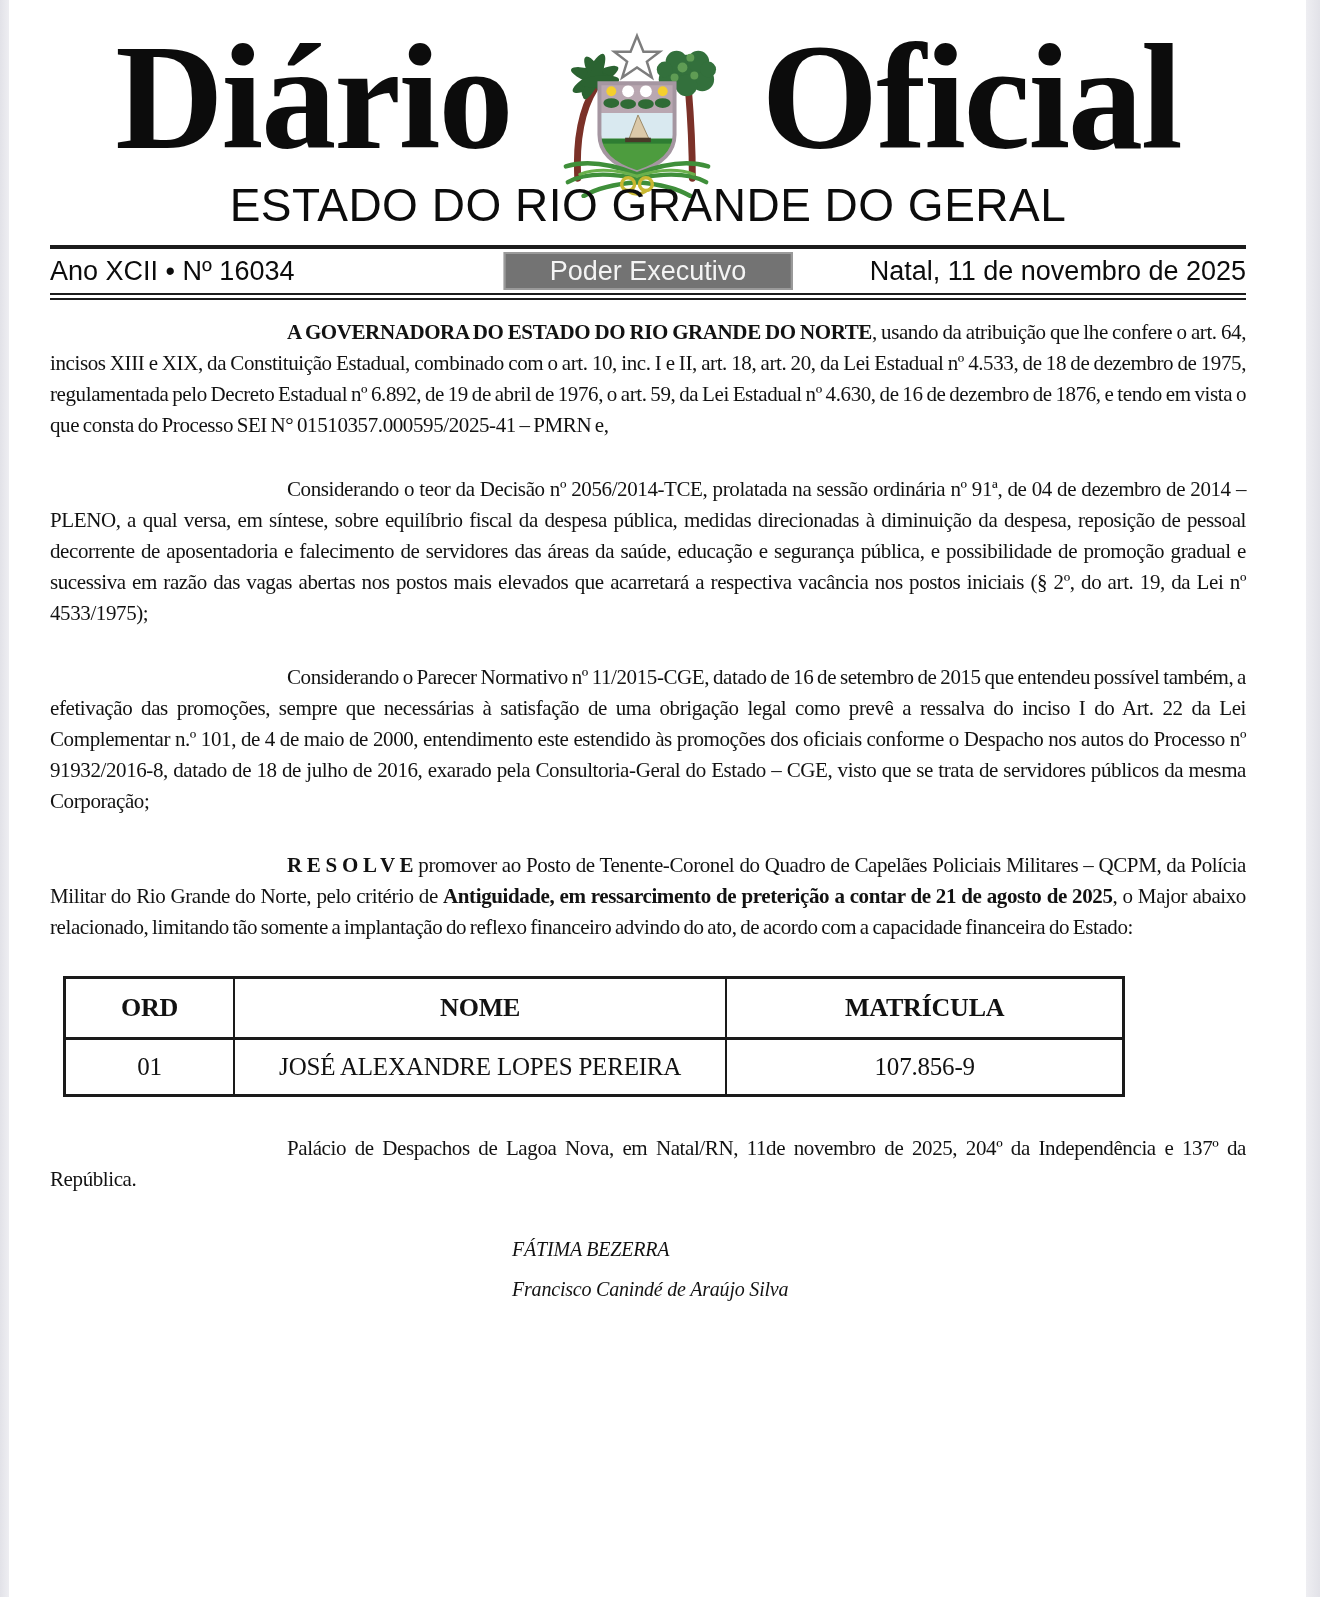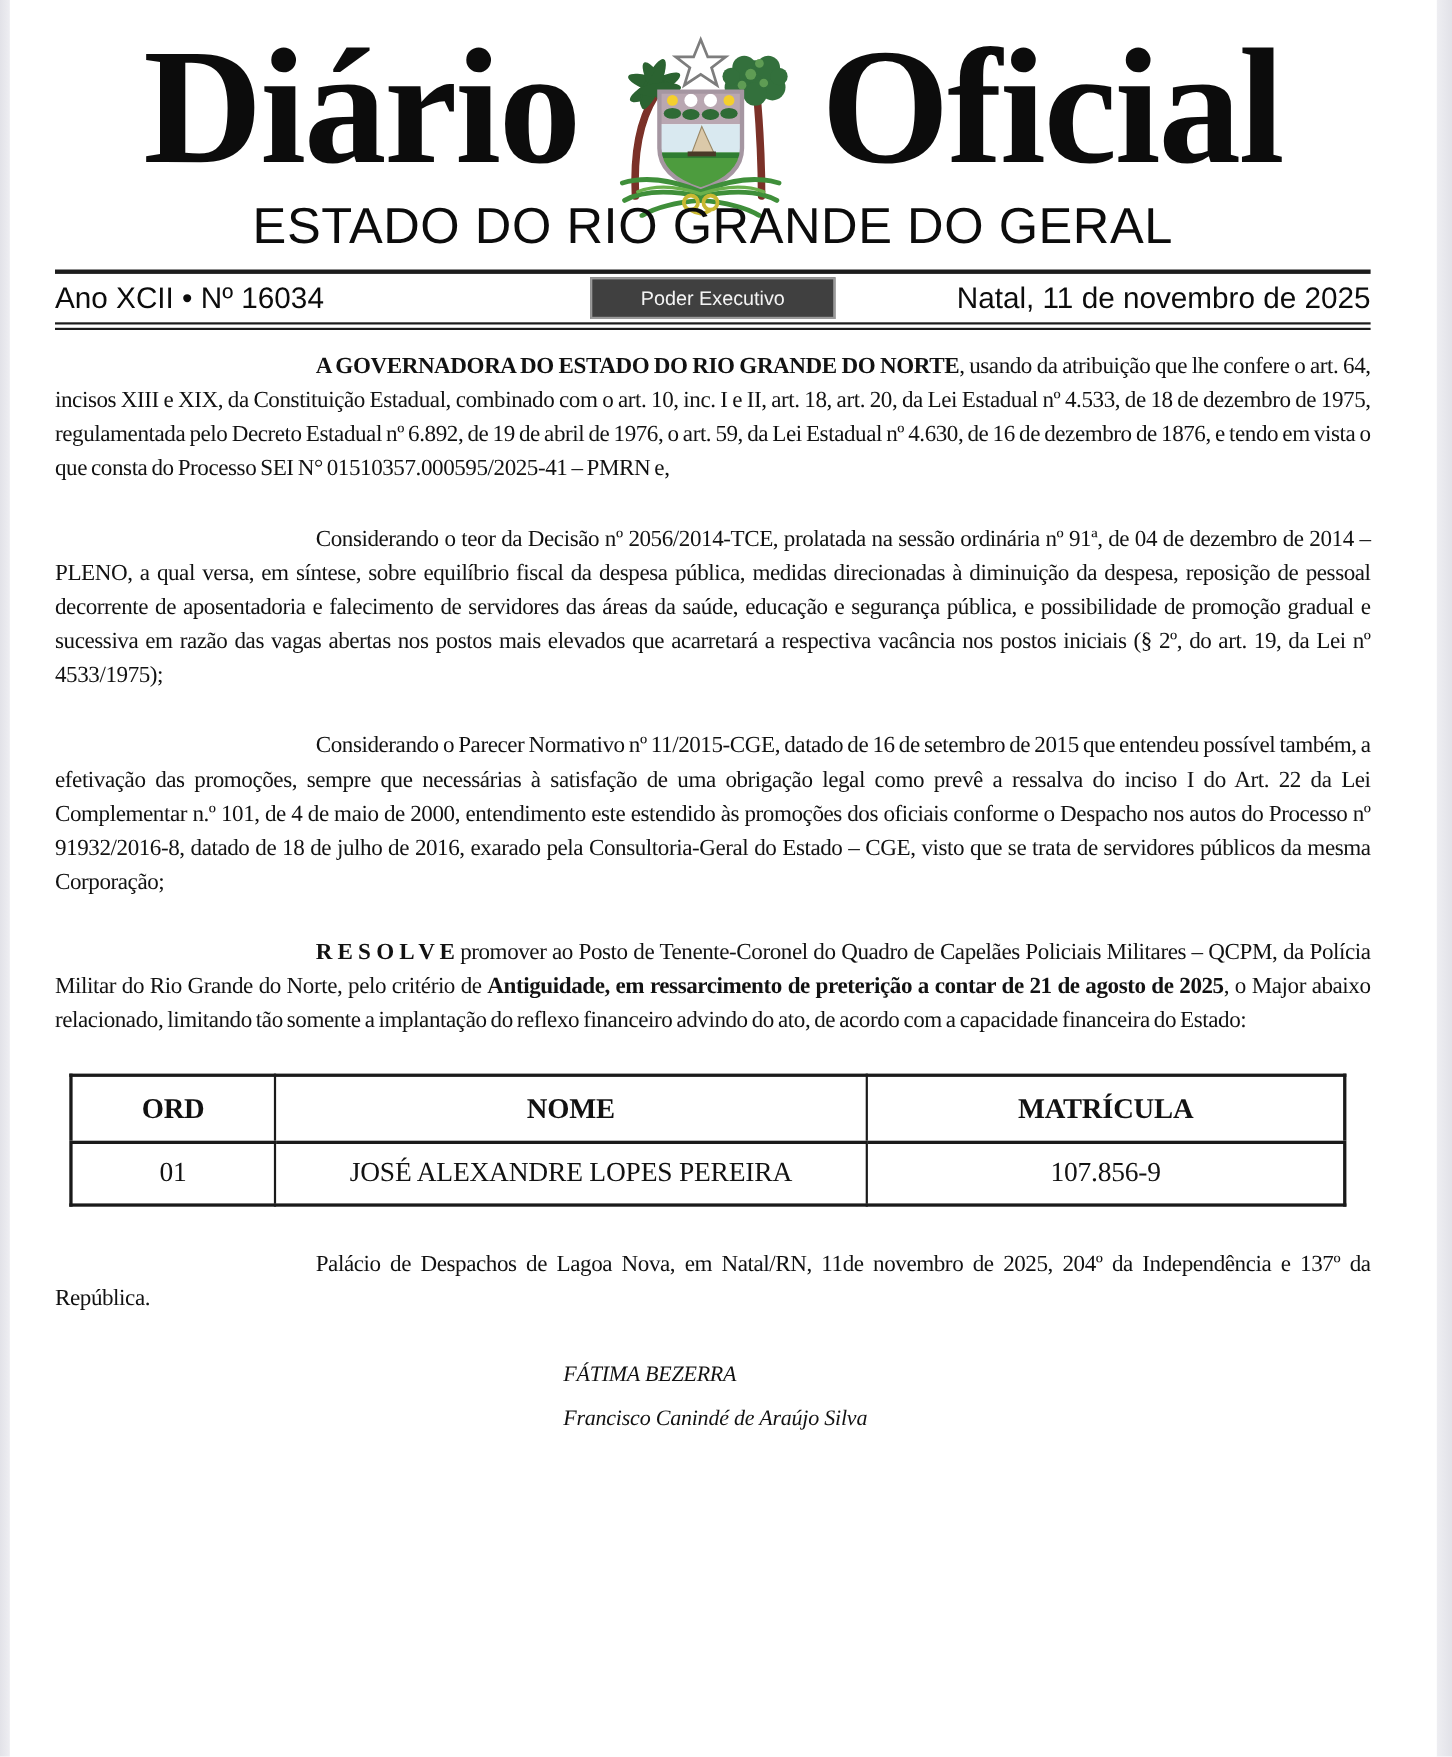--- a/index.html
+++ b/index.html
@@ -20,21 +20,21 @@
   }
   .page {
     position:absolute; left:9px; right:14px; top:0; bottom:0;
     background:#ffffff;
     padding:0 60px 0 41px;
     box-sizing:border-box;
   }
   
   .title-row {
     display:flex; justify-content:center; align-items:center;
-    margin-top:16px; height:162px; gap:9px;
+    margin-top:16px; height:162px; gap:24px;
   }
   .gtitle {
     font-family:"Liberation Serif", serif;
     font-weight:bold; font-size:150px; line-height:1; letter-spacing:-2px;
     color:#0c0c0c; white-space:nowrap;
   }
   .crest { width:198px; height:170px; margin:10px 2px -22px 2px; flex:0 0 auto; }
   .subtitle {
     text-align:center;
     font-family:"Liberation Sans", sans-serif;
@@ -43,42 +43,42 @@
   }
   
   .rule-top { margin-top:13px; height:4px; background:#1c1c1c; }
   .infobar {
     position:relative; height:44px;
     display:flex; align-items:center; justify-content:space-between;
     font-family:"Liberation Sans", sans-serif; font-size:27px; color:#0c0c0c;
   }
   .branch-box {
     position:absolute; left:50%; transform:translateX(-50%);
-    background:#404040; color:#f4f4f4;
+    background:#737373; color:#f4f4f4;
     border:2px solid #9a9a9a;
     padding:1px 44px;
-    font-size:18px; line-height:32px; white-space:nowrap;
+    font-size:27px; line-height:32px; white-space:nowrap;
   }
   .rule-bottom {
     height:3px;
     border-top:2px solid #1c1c1c; border-bottom:2px solid #1c1c1c;
   }
   
   main { margin-top:17px; }
   .para {
     font-size:21px; line-height:31px;
     text-align:justify; text-indent:237px;
     letter-spacing:-0.4px; word-spacing:-1.2px;
     margin:0 0 33px 0;
   }
   .para b { font-weight:bold; }
   
   table.promo {
     border-collapse:collapse; table-layout:fixed;
-    width:1161px; margin:4px 0 0 13px;
+    width:1062px; margin:4px 0 0 13px;
     border:3px solid #1a1a1a;
   }
   table.promo th, table.promo td {
     border:2px solid #1a1a1a; text-align:center;
     letter-spacing:-0.2px;
   }
   table.promo th {
     font-weight:bold; font-size:26px; padding:14px 6px;
     border-bottom:3px solid #1a1a1a;
   }

